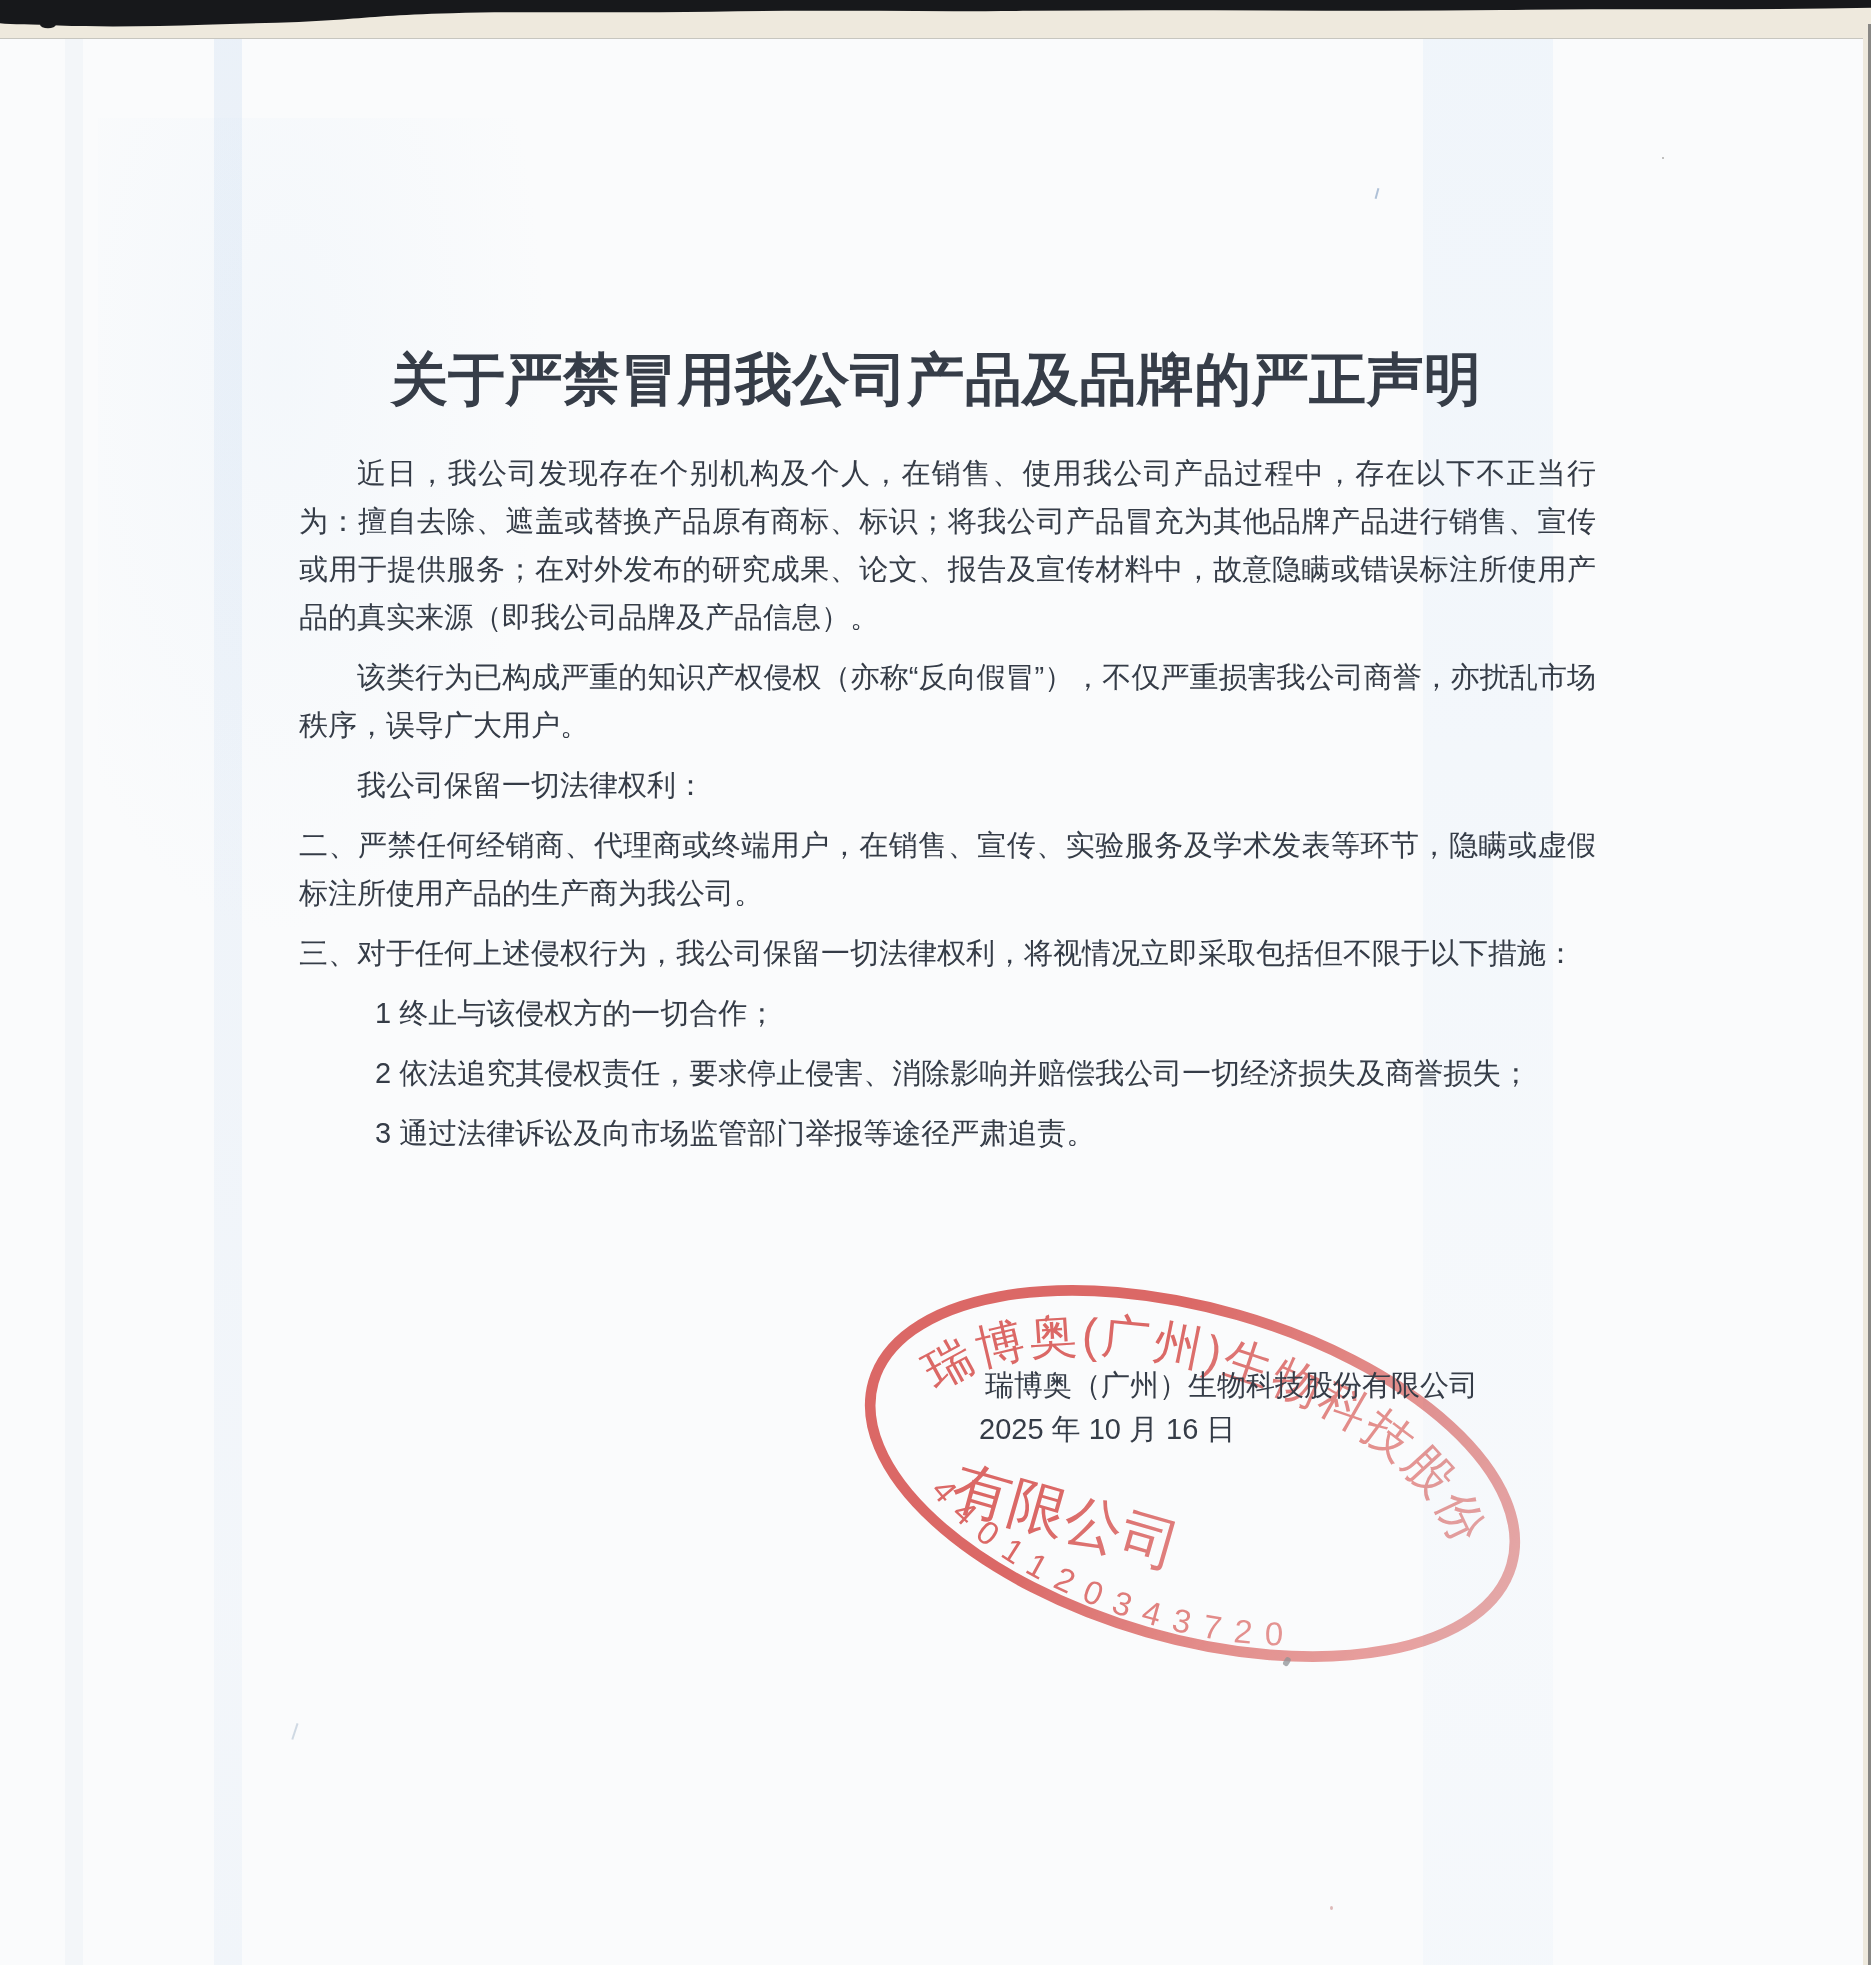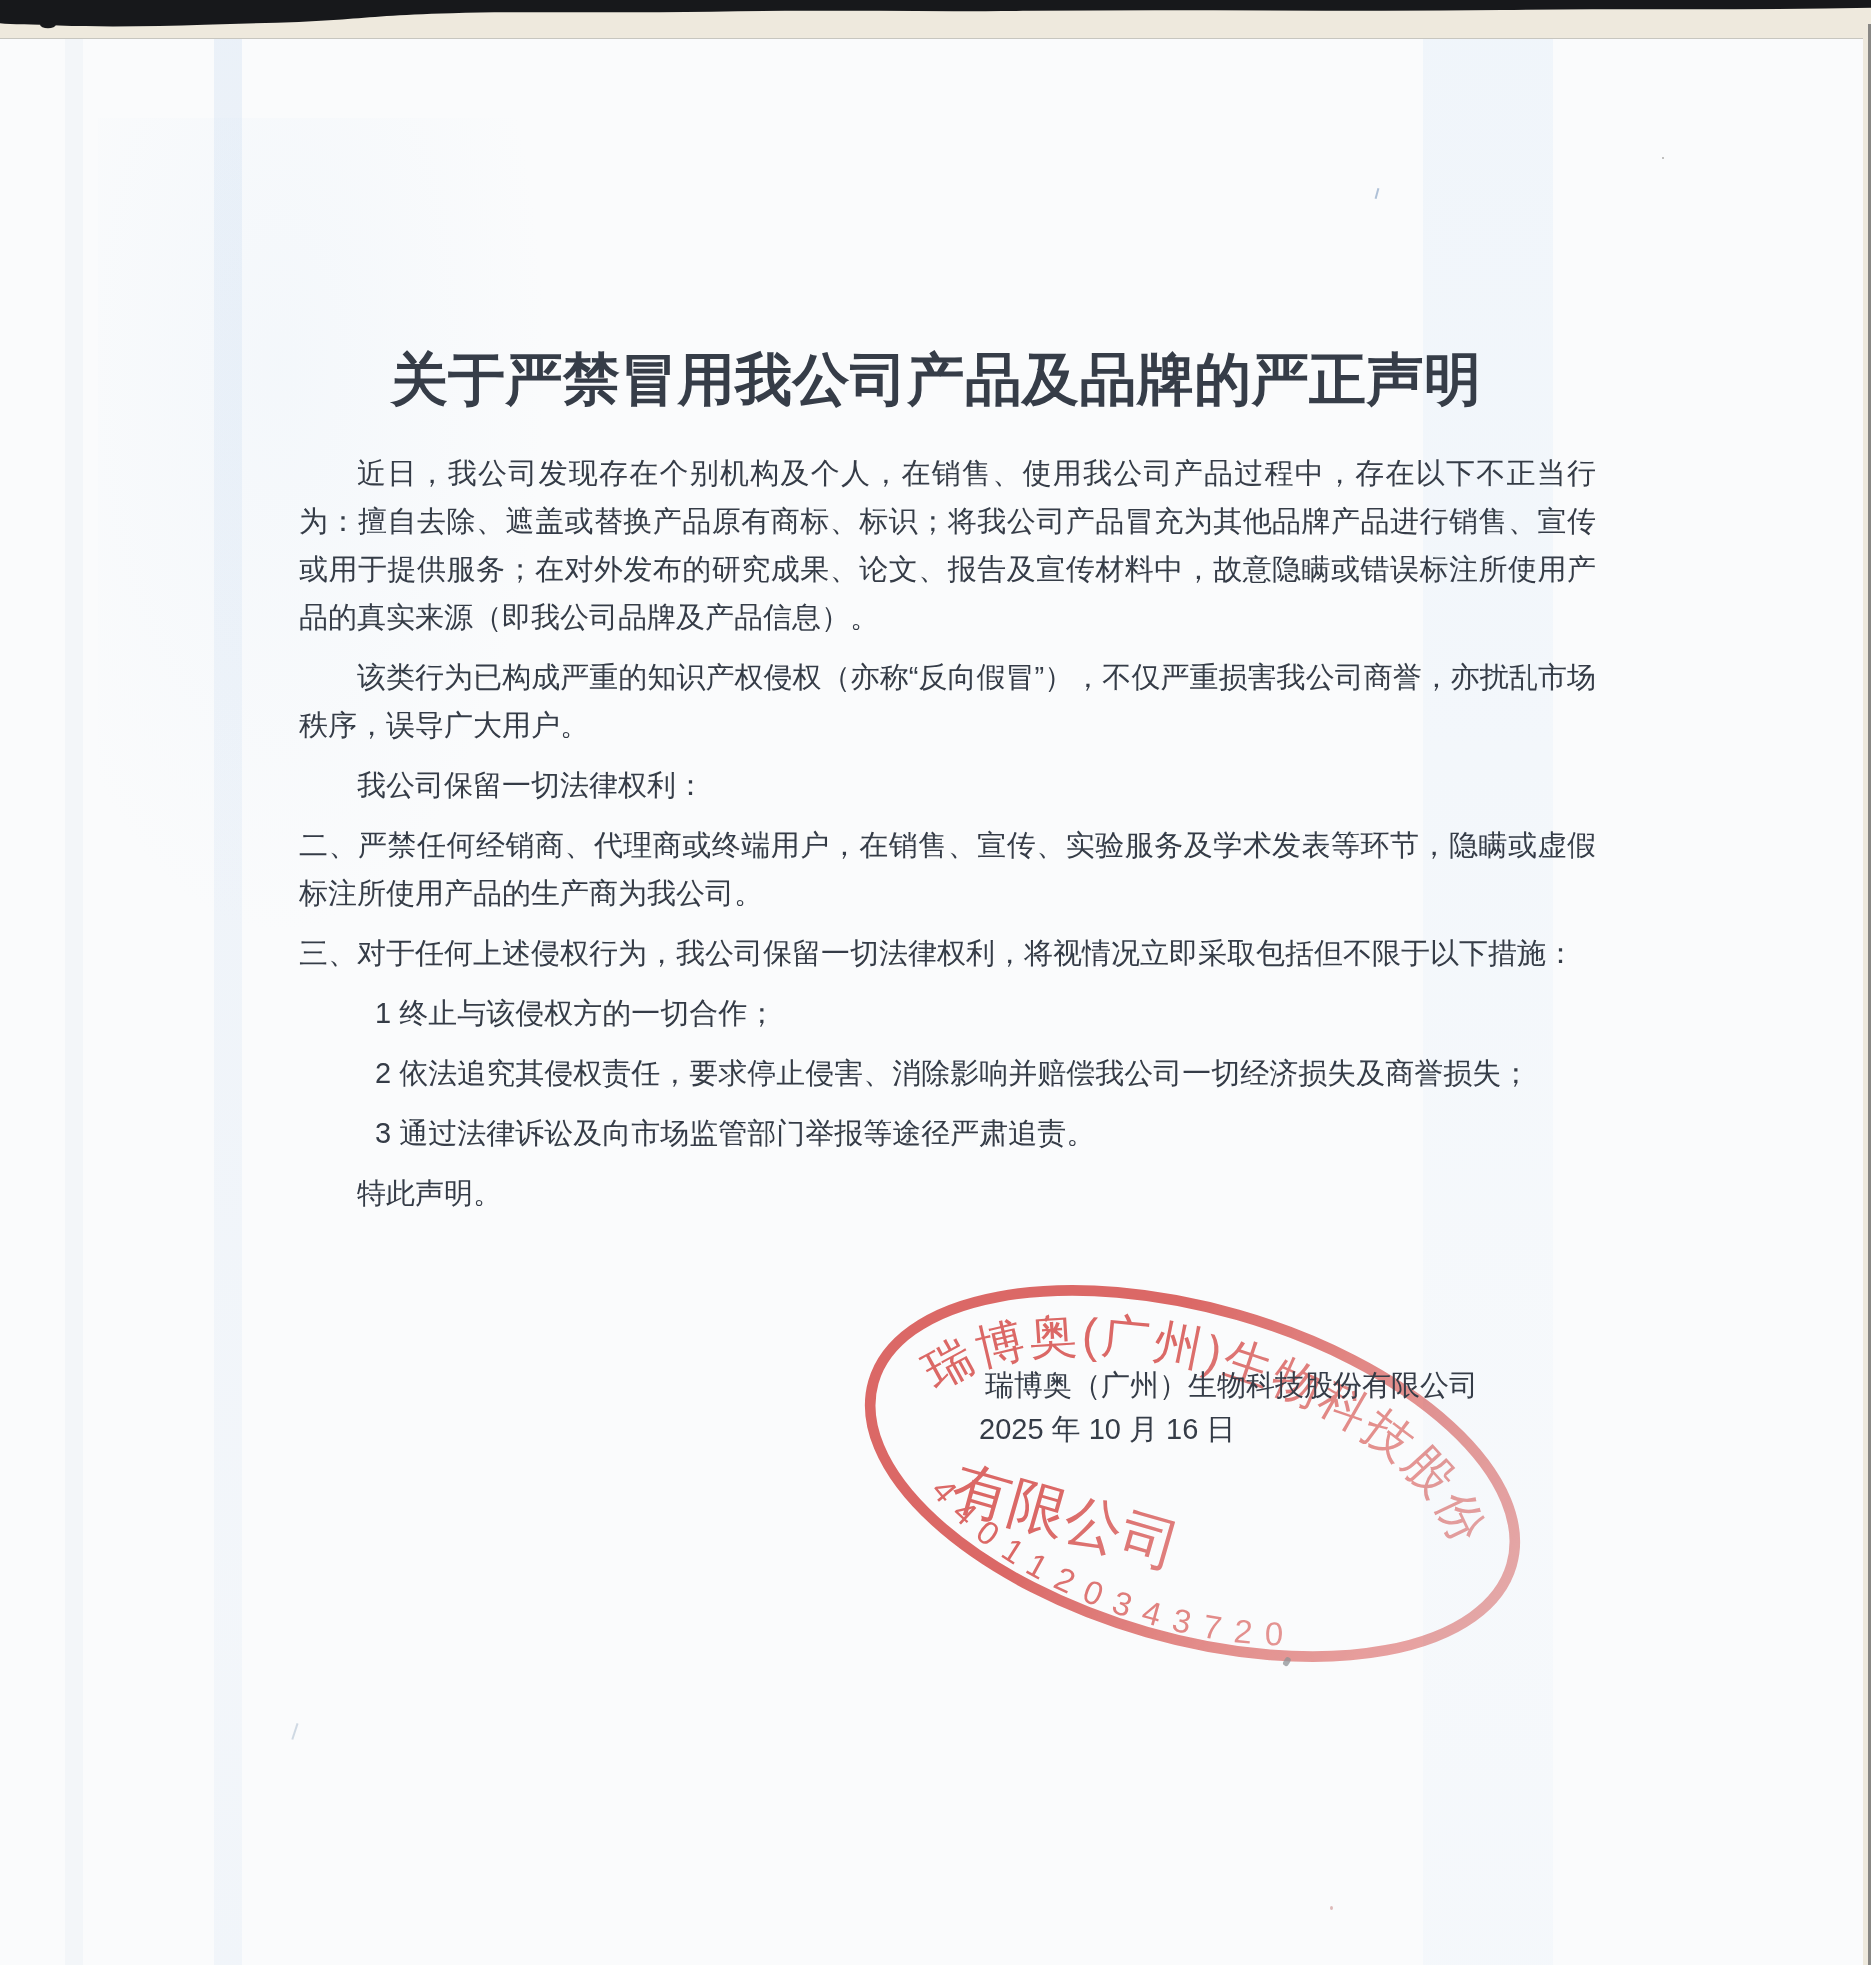--- a/index.html
+++ b/index.html
@@ -83,21 +83,20 @@
 
 <div class="doc-body">
   <p class="ind">近日，我公司发现存在个别机构及个人，在销售、使用我公司产品过程中，存在以下不正当行为：擅自去除、遮盖或替换产品原有商标、标识；将我公司产品冒充为其他品牌产品进行销售、宣传或用于提供服务；在对外发布的研究成果、论文、报告及宣传材料中，故意隐瞒或错误标注所使用产品的真实来源（即我公司品牌及产品信息）。</p>
   <p class="ind">该类行为已构成严重的知识产权侵权（亦称“反向假冒”），不仅严重损害我公司商誉，亦扰乱市场秩序，误导广大用户。</p>
   <p class="ind">我公司保留一切法律权利：</p>
   <p class="flush">二、严禁任何经销商、代理商或终端用户，在销售、宣传、实验服务及学术发表等环节，隐瞒或虚假标注所使用产品的生产商为我公司。</p>
   <p class="flush">三、对于任何上述侵权行为，我公司保留一切法律权利，将视情况立即采取包括但不限于以下措施：</p>
   <p class="sub">1  终止与该侵权方的一切合作；</p>
   <p class="sub">2  依法追究其侵权责任，要求停止侵害、消除影响并赔偿我公司一切经济损失及商誉损失；</p>
   <p class="sub">3  通过法律诉讼及向市场监管部门举报等途径严肃追责。</p>
-  <p class="ind">特此声明。</p>
 </div>
 
 <svg class="stamp" viewBox="-905 -505 1810 1010">
   <defs>
     <linearGradient id="fadeG" x1="0" y1="0" x2="1" y2="0.2">
       <stop offset="0" stop-color="#ffffff"></stop>
       <stop offset="0.45" stop-color="#ffffff"></stop>
       <stop offset="0.72" stop-color="#c0c0c0"></stop>
       <stop offset="1" stop-color="#8f8f8f"></stop>
     </linearGradient>

